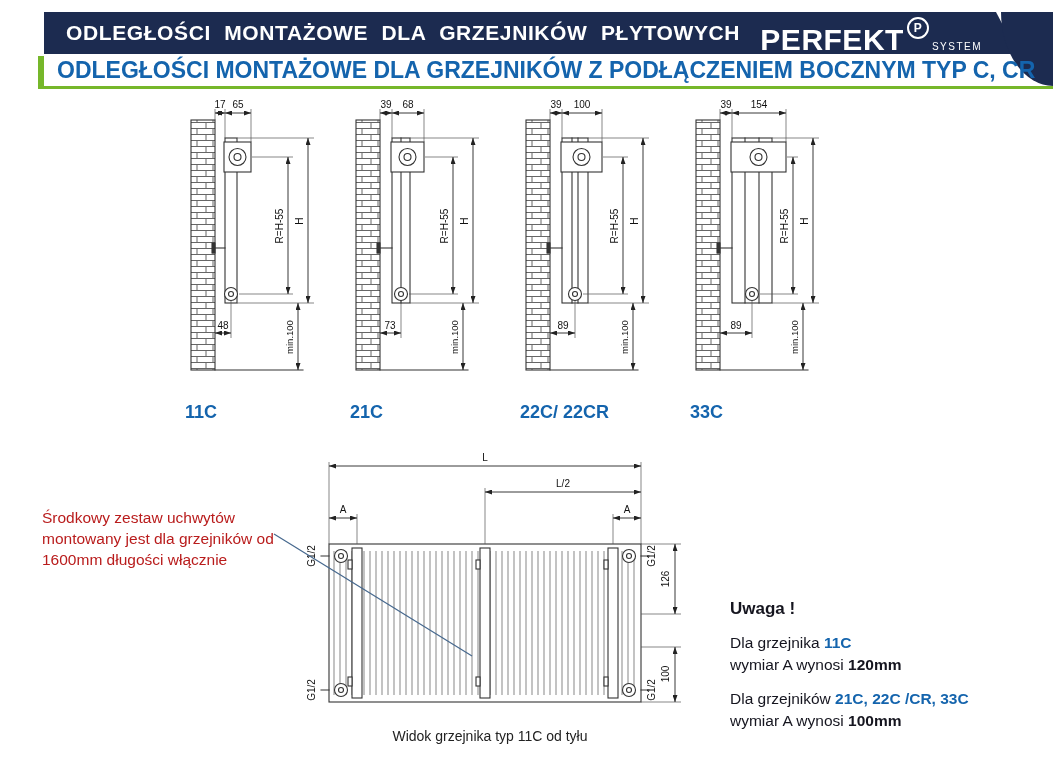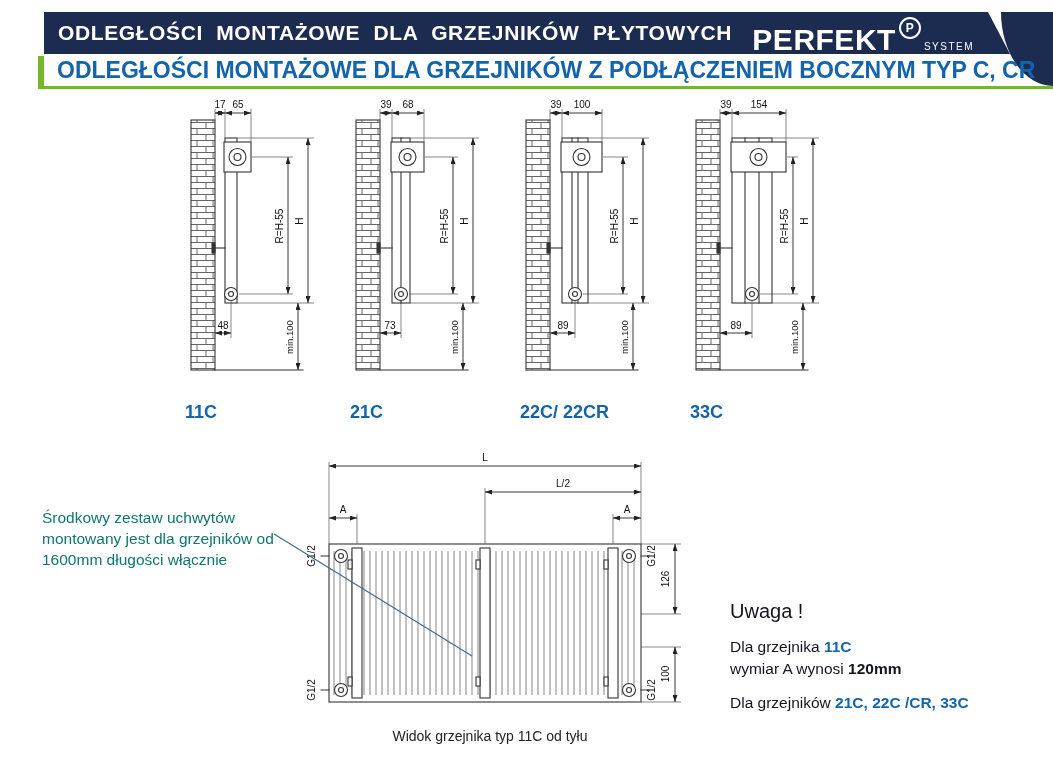--- a/index.html
+++ b/index.html
@@ -5,20 +5,21 @@
   html,body{margin:0;padding:0;}
   body{
     width:1053px;height:769px;position:relative;overflow:hidden;
     background:#ffffff;font-family:"Liberation Sans",sans-serif;color:#111;
   }
   
   .topbar{
     position:absolute;left:44px;top:12px;width:966px;height:42px;
     background:#1c2b50;color:#fff;display:flex;align-items:center;
     clip-path:polygon(0 0, calc(100% - 22px) 0, 100% 100%, 0 100%);
+    padding-left:8px;
   }
   .topbar-title{
     font-size:21px;font-weight:700;letter-spacing:.6px;word-spacing:7px;
     padding-left:14px;white-space:nowrap;
   }
   .brand{position:absolute;right:36px;top:3px;display:flex;align-items:flex-start;}
   .brand-name{font-size:30px;font-weight:800;letter-spacing:.5px;line-height:34px;margin-top:8px;}
   .brand-mark{
     width:18px;height:18px;border:2px solid #fff;border-radius:50%;
     font-size:12px;font-weight:700;display:flex;align-items:center;justify-content:center;
@@ -40,25 +41,25 @@
   #sv1{left:185px}#sv2{left:350px}#sv3{left:520px}#sv4{left:690px}
   svg.sv{width:170px;height:300px;display:block;}
   .sv-label{font-size:18px;font-weight:700;color:#1464ad;margin-top:4px;padding-right:28px;}
   
   .rear-wrap{position:absolute;left:295px;top:448px;width:390px;}
   svg.rear{width:390px;height:272px;display:block;}
   .rear-caption{margin-top:8px;text-align:center;font-size:14px;color:#222;}
   
   .left-note{
     position:absolute;left:42px;top:508px;width:242px;
-    font-size:15.5px;line-height:1.35;color:#0f766e;
+    font-size:15.5px;line-height:1.35;color:#b91c1c;
   }
   svg.leader{position:absolute;left:272px;top:524px;width:206px;height:140px;overflow:visible;}
   .notes{position:absolute;left:730px;top:597px;width:300px;font-size:15.5px;line-height:1.45;color:#15151f;}
-  .notes-title{font-size:20px;font-weight:400;margin-bottom:10px;}
+  .notes-title{font-size:17px;font-weight:700;margin-bottom:10px;}
   .note-group{margin-bottom:11px;}
   .notes .t{color:#1464ad;font-weight:700;}
   .notes .v{font-weight:700;}
   
   svg{font-family:"Liberation Sans",sans-serif;}
   .ln{stroke:#333;stroke-width:1.1;fill:none;stroke-linecap:square;}
   .ext{stroke:#555;stroke-width:.7;fill:none;}
   .dim{stroke:#222;stroke-width:.9;fill:none;}
   .dim path{marker-start:url(#ma);marker-end:url(#ma);}
   .txt{stroke:none;}
@@ -322,14 +323,15 @@
 <div class="left-note">Środkowy zestaw uchwytów montowany jest dla grzejników od 1600mm długości włącznie</div>
 
 <div class="notes">
   <div class="notes-title">Uwaga !</div>
   <div class="note-group">
     <div><span>Dla grzejnika </span><span class="t">11C</span></div>
     <div><span>wymiar A wynosi </span><span class="v">120mm</span></div>
   </div>
   <div class="note-group">
     <div><span>Dla grzejników </span><span class="t">21C, 22C /CR, 33C</span></div>
+    <div><span>wymiar A wynosi </span><span class="v">100mm</span></div>
   </div>
 </div>
 
 </body></html>

